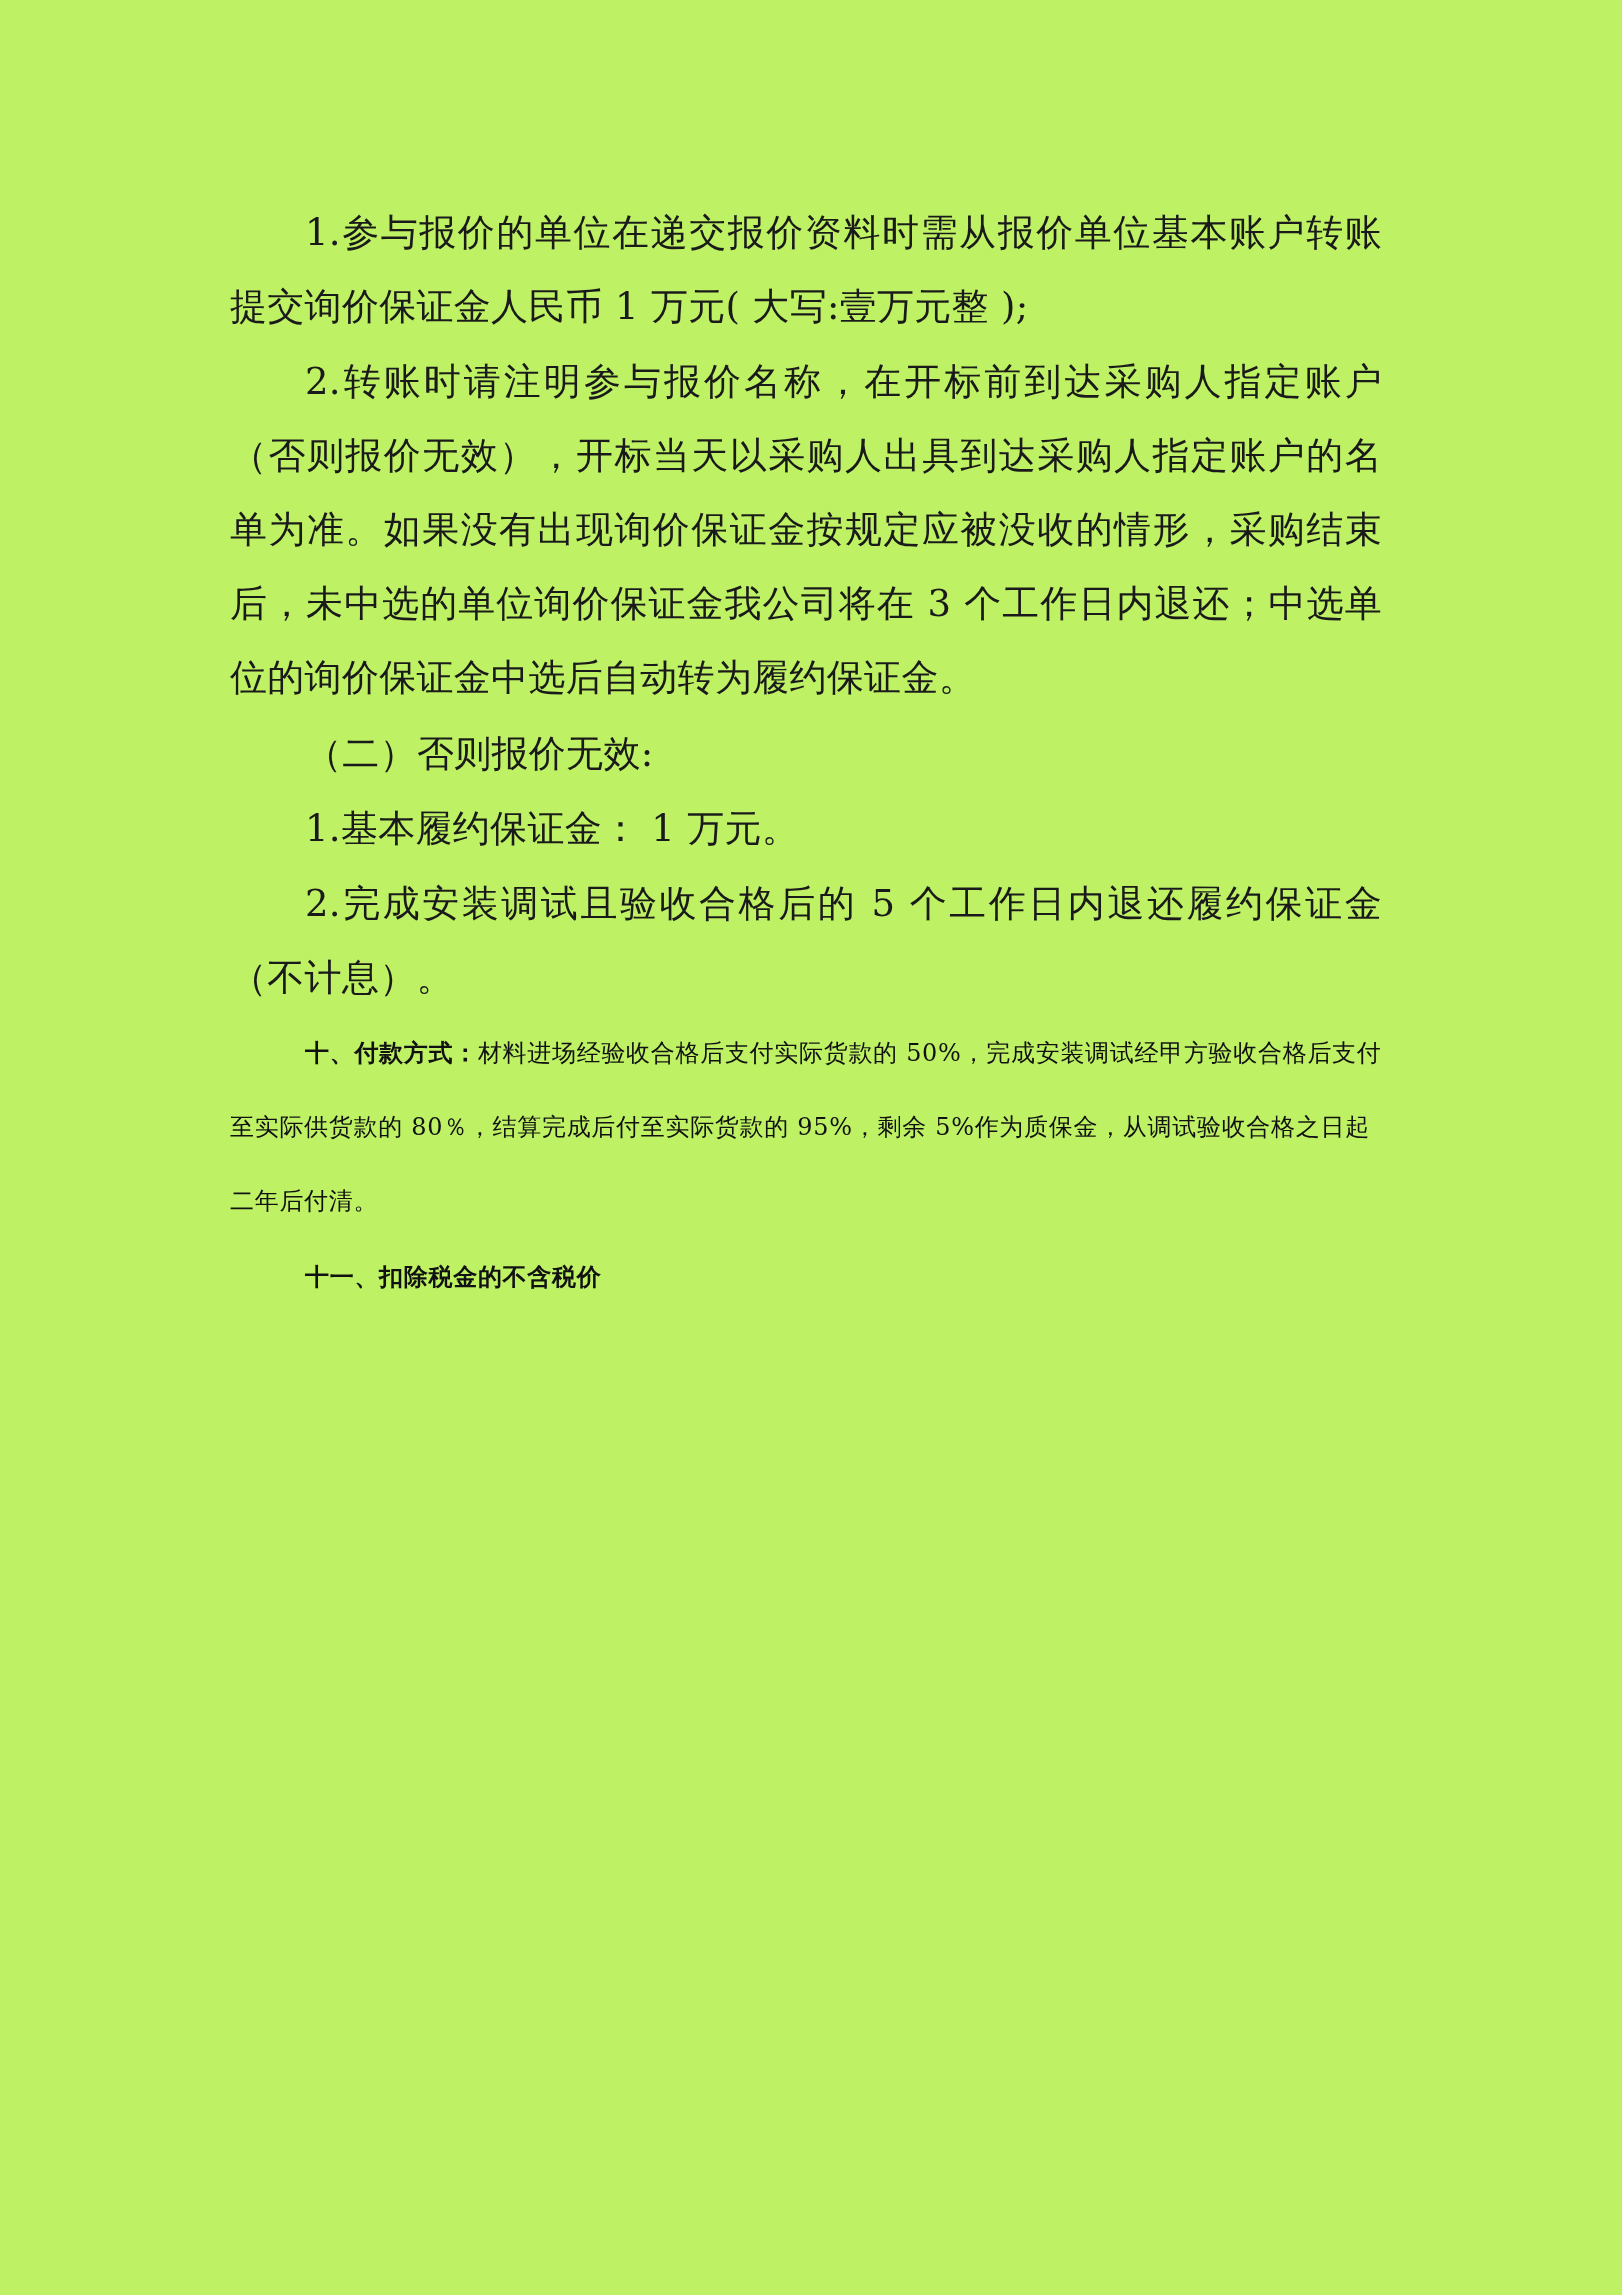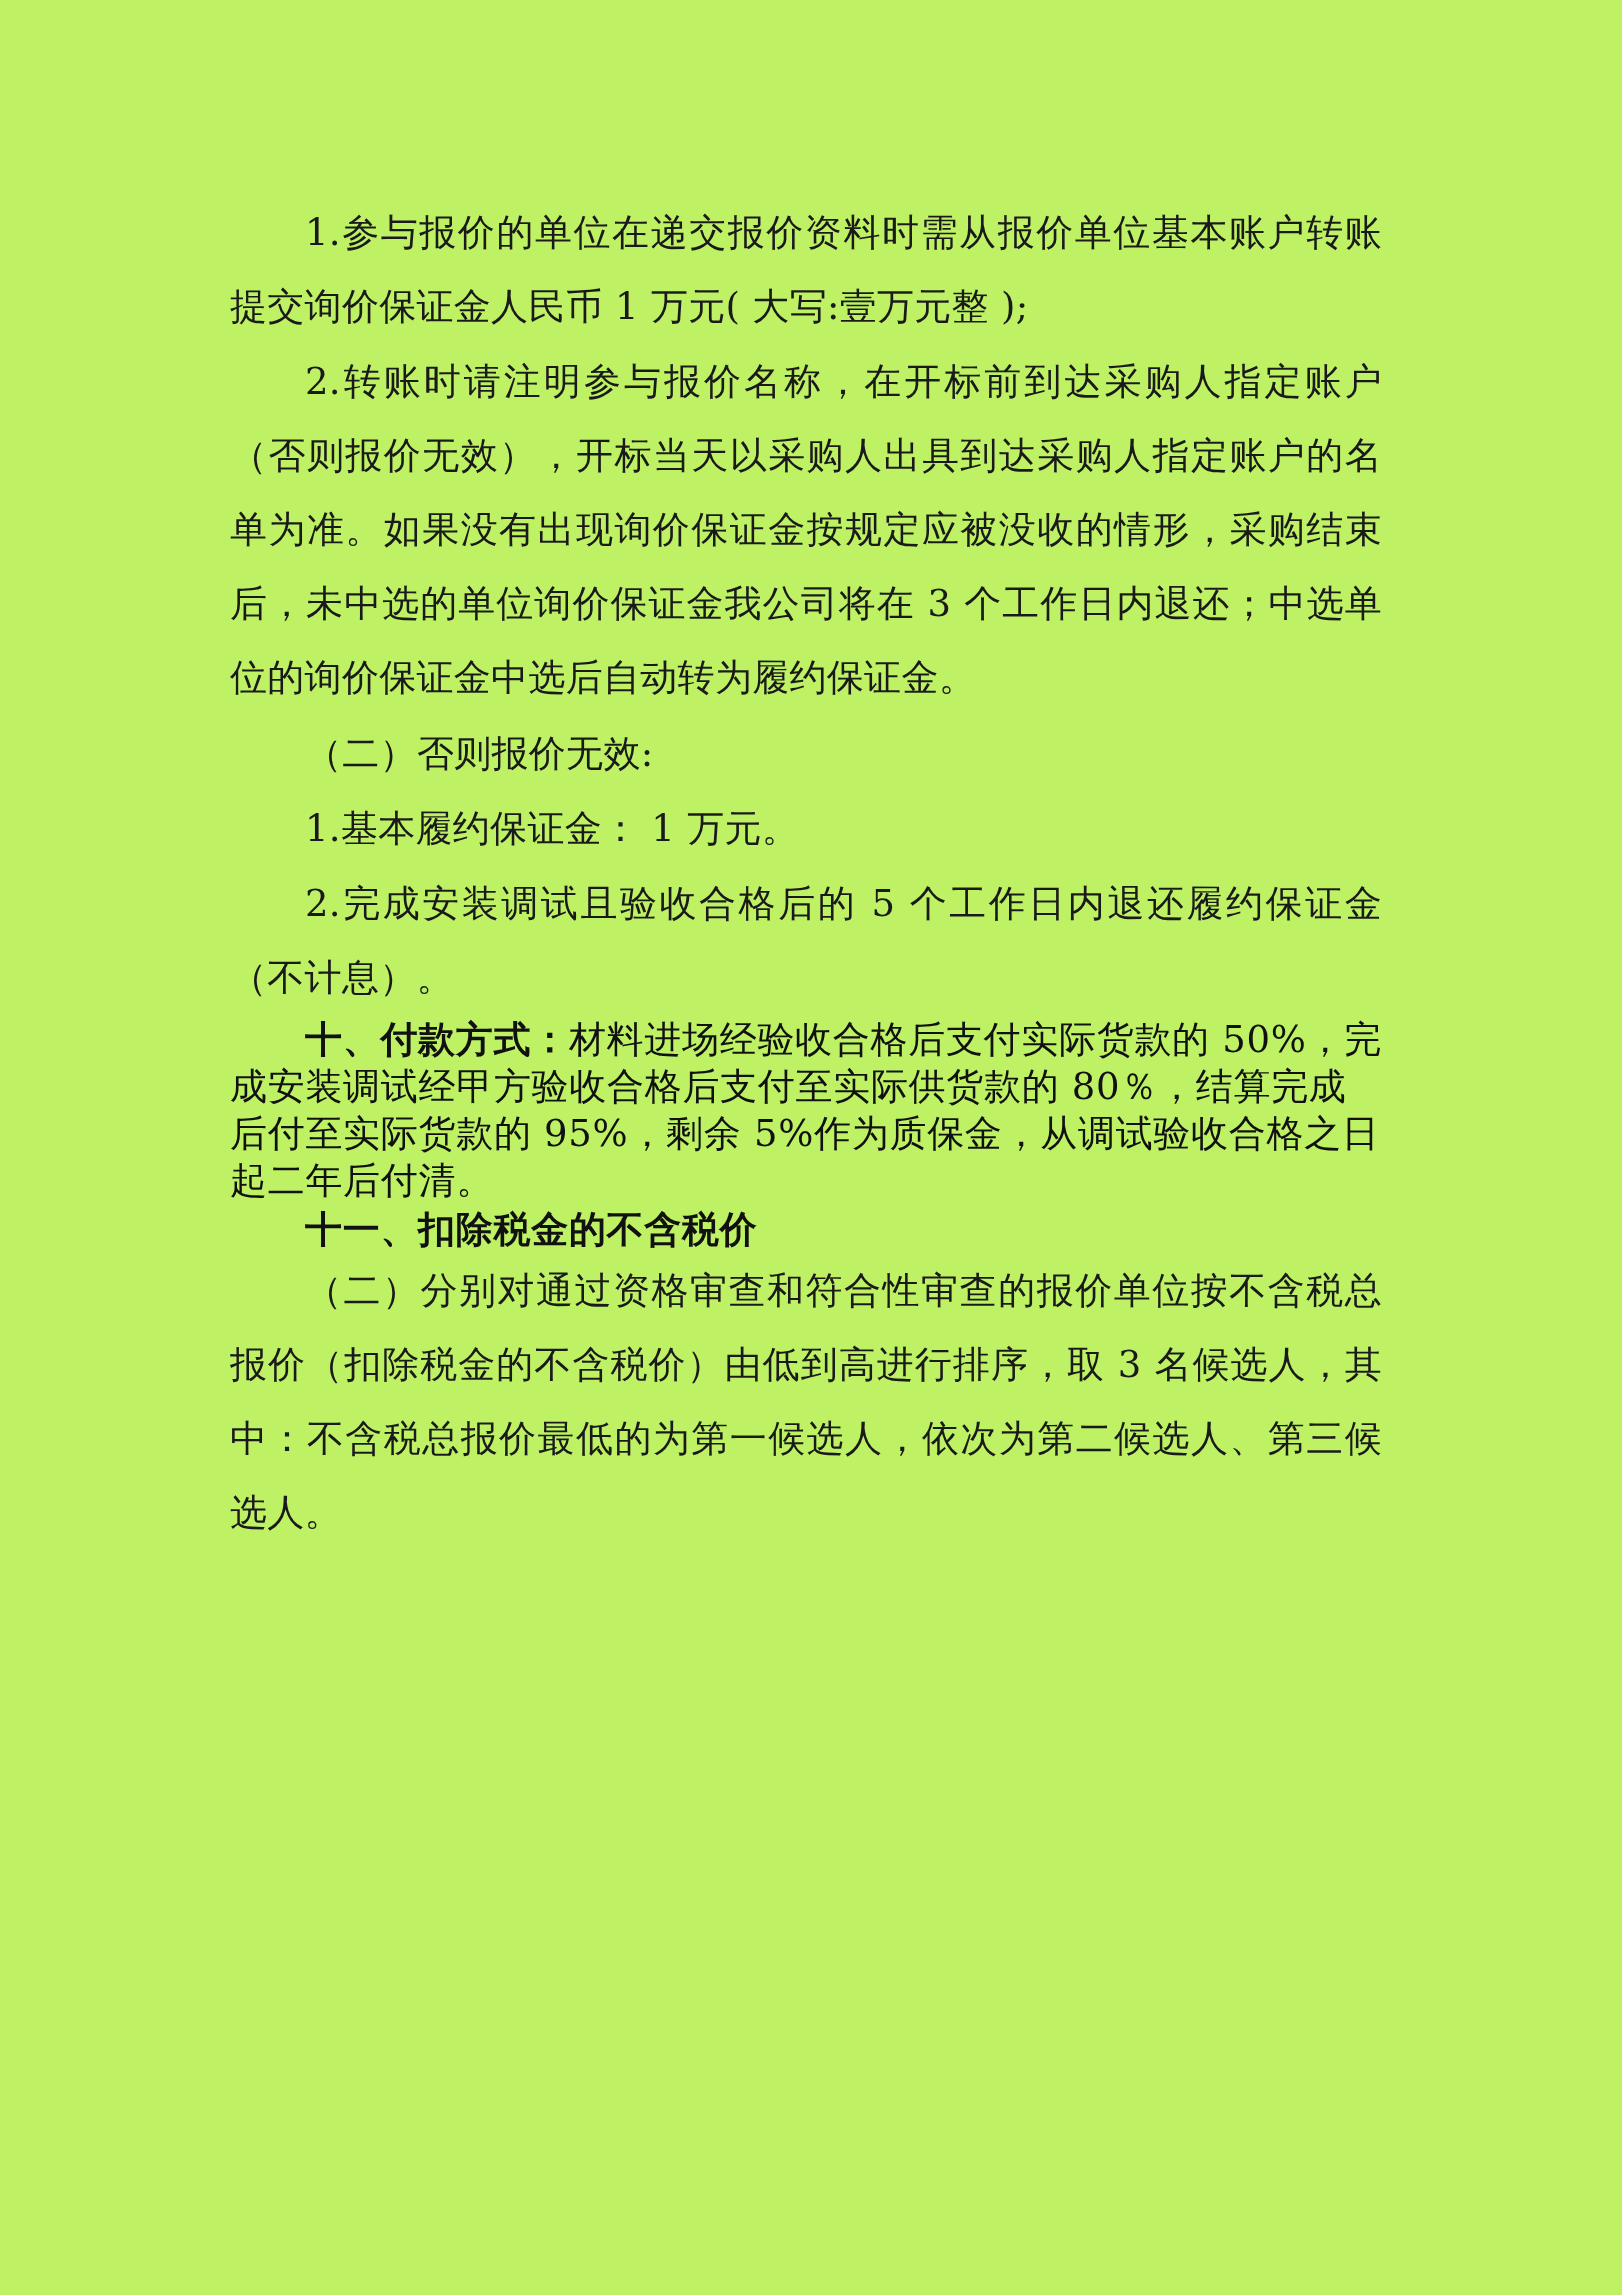--- a/index.html
+++ b/index.html
@@ -31,22 +31,22 @@
     margin: 0 0 1.3px 0;
     font-weight: 500;
   }
   .indent {
     text-indent: 75px;
   }
   .bold {
     font-weight: 700;
   }
   .heading {
-    font-size: 37px;
-    line-height: 47px;
+    font-size: 24px;
+    line-height: 74px;
     color: #111111;
     font-weight: 700;
     text-indent: 75px;
     margin: 0 0 1.3px 0;
     letter-spacing: 0.7px;
   }
   .heading .rest {
     font-weight: 500;
   }
 </style>
@@ -64,17 +64,16 @@
 
     <p class="para indent">1.基本履约保证金： 1 万元。</p>
 
     <p class="para indent">2.完成安装调试且验收合格后的 5 个工作日内退还履约保证金（不计息）。</p>
 
     <p class="heading"><span class="bold">十、付款方式：</span><span class="rest">材料进场经验收合格后支付实际货款的 50%，完成安装调试经甲方验收合格后支付至实际供货款的 80％，结算完成后付至实际货款的 95%，剩余 5%作为质保金，从调试验收合格之日起二年后付清。</span></p>
 
     <p class="heading">十一、扣除税金的不含税价</p>
 
 
-    <p class="para indent">（二）分别对通过资格审查和符合性审查的报价单位按不含税总报价（扣除税金的不含税价）由低到高进行排序，取 3 名候选人，其中：不含税总报价最低的为第一候选人，依次为第二候选人、第三候选人。</p>
 
   </div>
 </div>
 
 
 </body></html>

